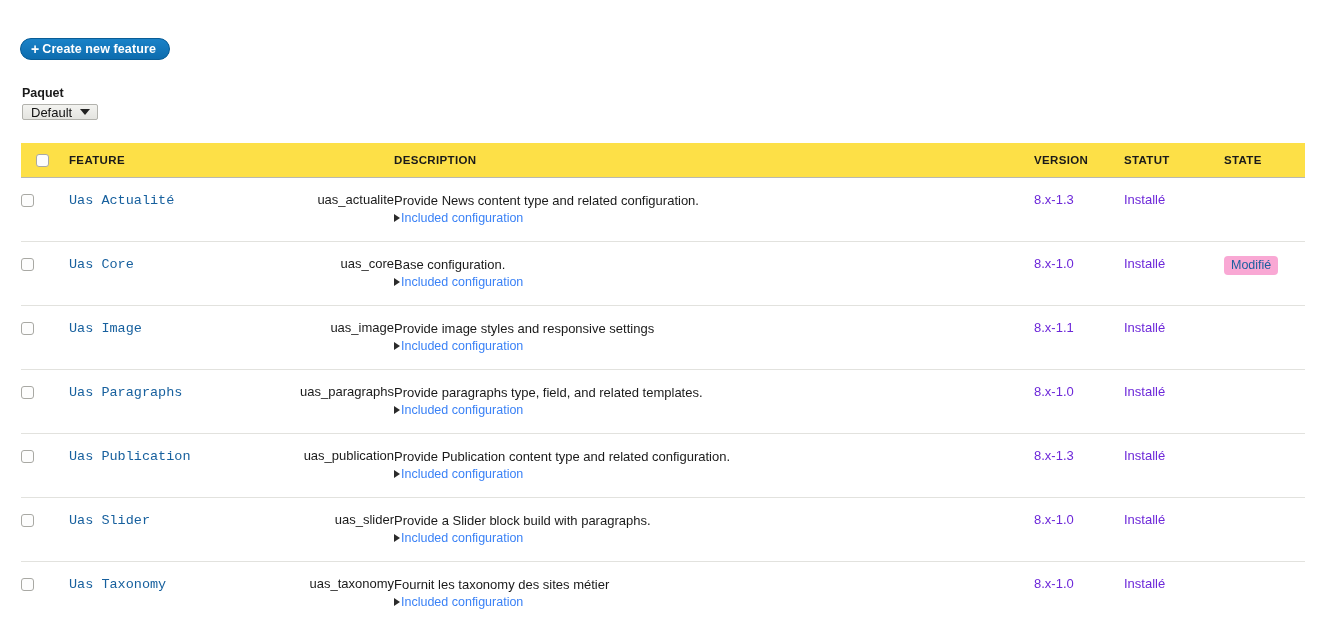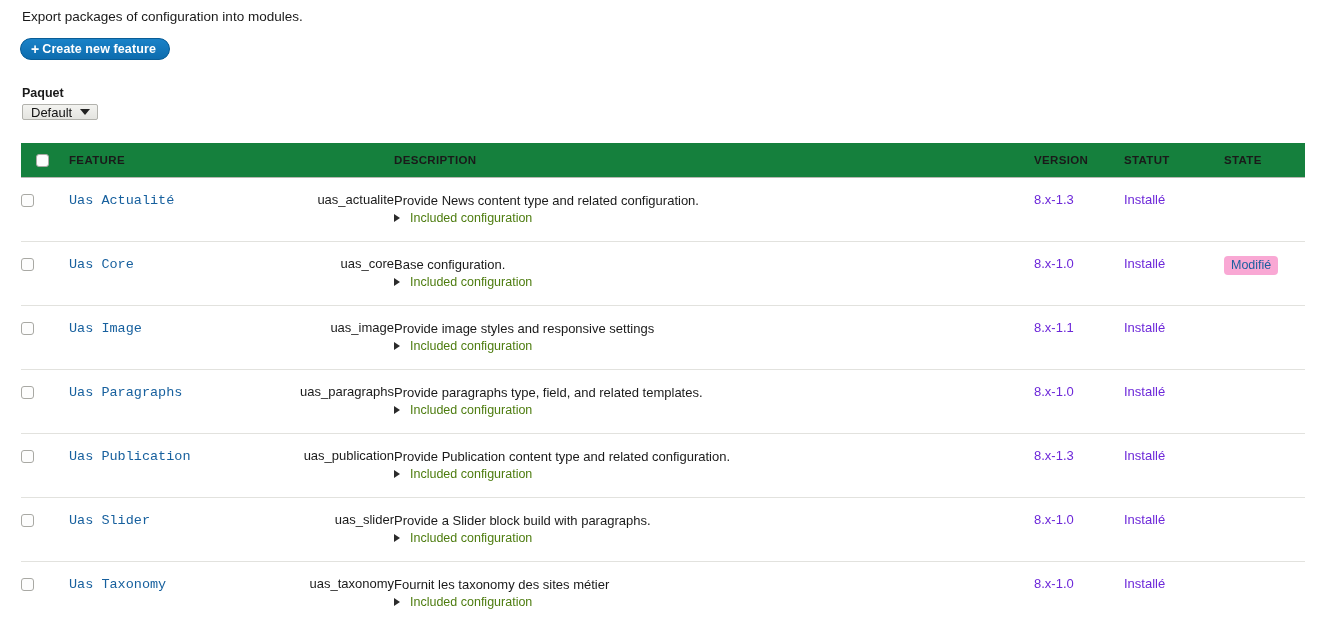--- a/index.html
+++ b/index.html
@@ -103,21 +103,21 @@
   .feature-table {
     position: absolute;
     left: 21px;
     top: 143px;
     width: 1284px;
     border-collapse: collapse;
     table-layout: fixed;
     font-size: 13px;
   }
   .feature-table thead th {
-    background: #15803d;
+    background: #fde047;
     border-bottom: 1px solid #b8b8b2;
     text-align: left;
     font-size: 11.5px;
     font-weight: bold;
     letter-spacing: 0.35px;
     color: #1a1a1a;
     padding: 10px 0 9px 0;
     height: 34px;
     box-sizing: border-box;
     vertical-align: middle;
@@ -186,23 +186,23 @@
   .desc-text {
     color: #1a1a1a;
     font-size: 13px;
     line-height: 17px;
     display: block;
   }
 
   .details-summary {
     display: flex;
     align-items: center;
-    gap: 10px;
+    gap: 1px;
     margin-top: 2px;
-    color: #4d7c0f;
+    color: #3b82f6;
     font-size: 12.5px;
     cursor: pointer;
     width: max-content;
   }
   .details-summary .tri {
     width: 0; height: 0;
     border-top: 4.5px solid transparent;
     border-bottom: 4.5px solid transparent;
     border-left: 6px solid #2b2b2b;
     flex: 0 0 auto;
@@ -222,21 +222,20 @@
     padding: 2px 7px 3px 7px;
     border-radius: 4px;
     white-space: nowrap;
   }
 </style>
 </head>
 <body>
 
 <div class="page">
 
-  <div class="intro">Export packages of configuration into modules.</div>
 
   <a class="action-link" href="#">
     <span class="plus">+</span>
     <span>Create new feature</span>
   </a>
 
   <div class="filter-block">
     <span class="filter-label">Paquet</span>
     <div class="select-shell">
       <span class="sel-value">Default</span>

